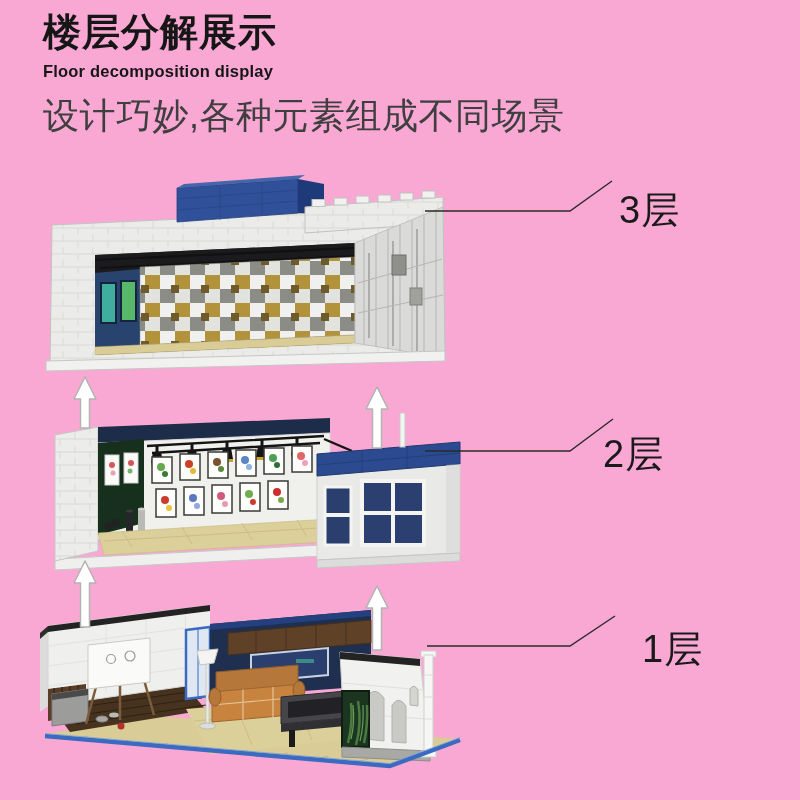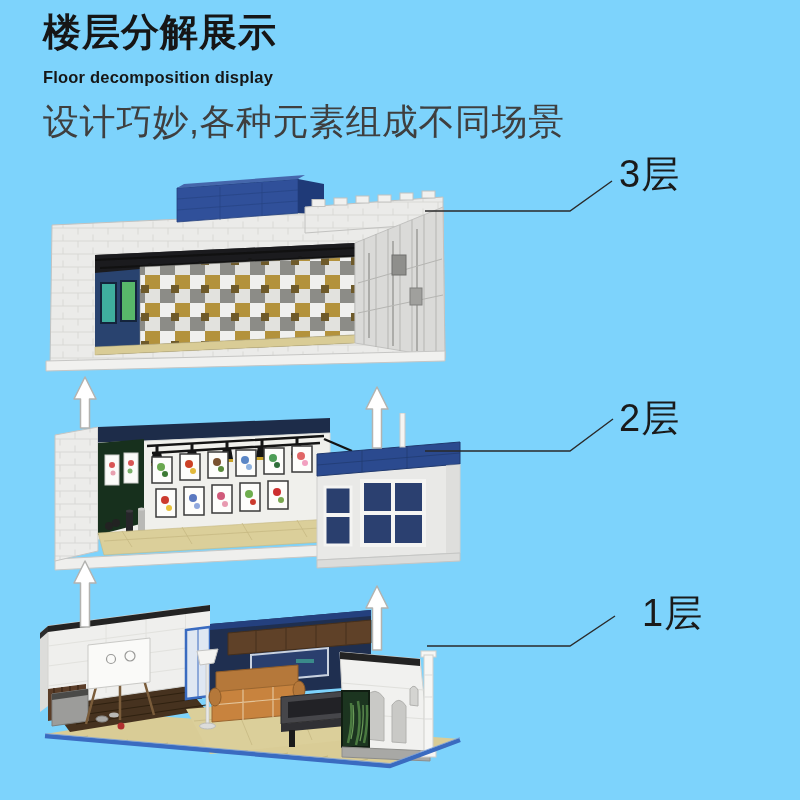--- a/index.html
+++ b/index.html
@@ -1,29 +1,29 @@
 <!DOCTYPE html>
 <html style="--heading-text: #161616; --subtitle-text: #3f3f3f; --label-text: #1a1a1a; --leader-line: #2a2a2a; --arrow-fill: #ffffff; --arrow-outline: #b3b3b0; --brick-white: #ebebe9; --brick-blue: #30509a; --cornice-blue: #2b4a8f; --interior-navy: #1f2f50; --floor-tan: #d9cc96; --baseplate-blue: #3a6bc0; --sofa-orange: #c8833e; --plant-green: #1c3520;"><head>
 <meta charset="utf-8">
 <style>
   html,body{margin:0;padding:0;}
   body{background:#ffffff;font-family:"Liberation Sans","DejaVu Sans",sans-serif;}
-  .page{position:relative;width:800px;height:800px;background:#7dd3fc;overflow:hidden;}
+  .page{position:relative;width:800px;height:800px;background:#f9a8d4;overflow:hidden;}
   .header{position:absolute;left:43px;top:12px;}
   .title-zh{font-size:38px;font-weight:600;color:var(--heading-text,#161616);letter-spacing:1px;line-height:1.1;margin:0;}
-  .title-en{font-size:16.5px;font-weight:700;color:var(--heading-text,#161616);margin-top:14px;letter-spacing:0.2px;}
+  .title-en{font-size:16.5px;font-weight:700;color:var(--heading-text,#161616);margin-top:8px;letter-spacing:0.2px;}
   .tagline{font-size:36px;font-weight:400;color:var(--subtitle-text,#3f3f3f);margin-top:11px;letter-spacing:0.5px;}
   .module{position:absolute;}
   .m3{left:40px;top:163px;width:410px;height:227px;}
   .m2{left:52px;top:413px;width:412px;height:160px;}
   .m1{left:36px;top:593px;width:430px;height:177px;}
   .overlay{position:absolute;left:0;top:0;width:800px;height:800px;pointer-events:none;}
-  .floor-label{position:absolute;font-size:38px;font-weight:400;color:var(--label-text,#1a1a1a);line-height:1;letter-spacing:1px;}
+  .floor-label{position:absolute;font-size:38px;font-weight:400;color:var(--label-text,#1a1a1a);line-height:1;letter-spacing:1px;margin-top:36px;}
   .fl3{left:619px;top:155px;}
-  .fl2{left:619px;top:399px;}
+  .fl2{left:603px;top:399px;}
   .fl1{left:642px;top:594px;}
 </style>
 </head>
 <body>
 
 <div class="page">
 
   <div class="header">
     <h1 class="title-zh">楼层分解展示</h1>
     <div class="title-en">Floor decomposition display</div>

